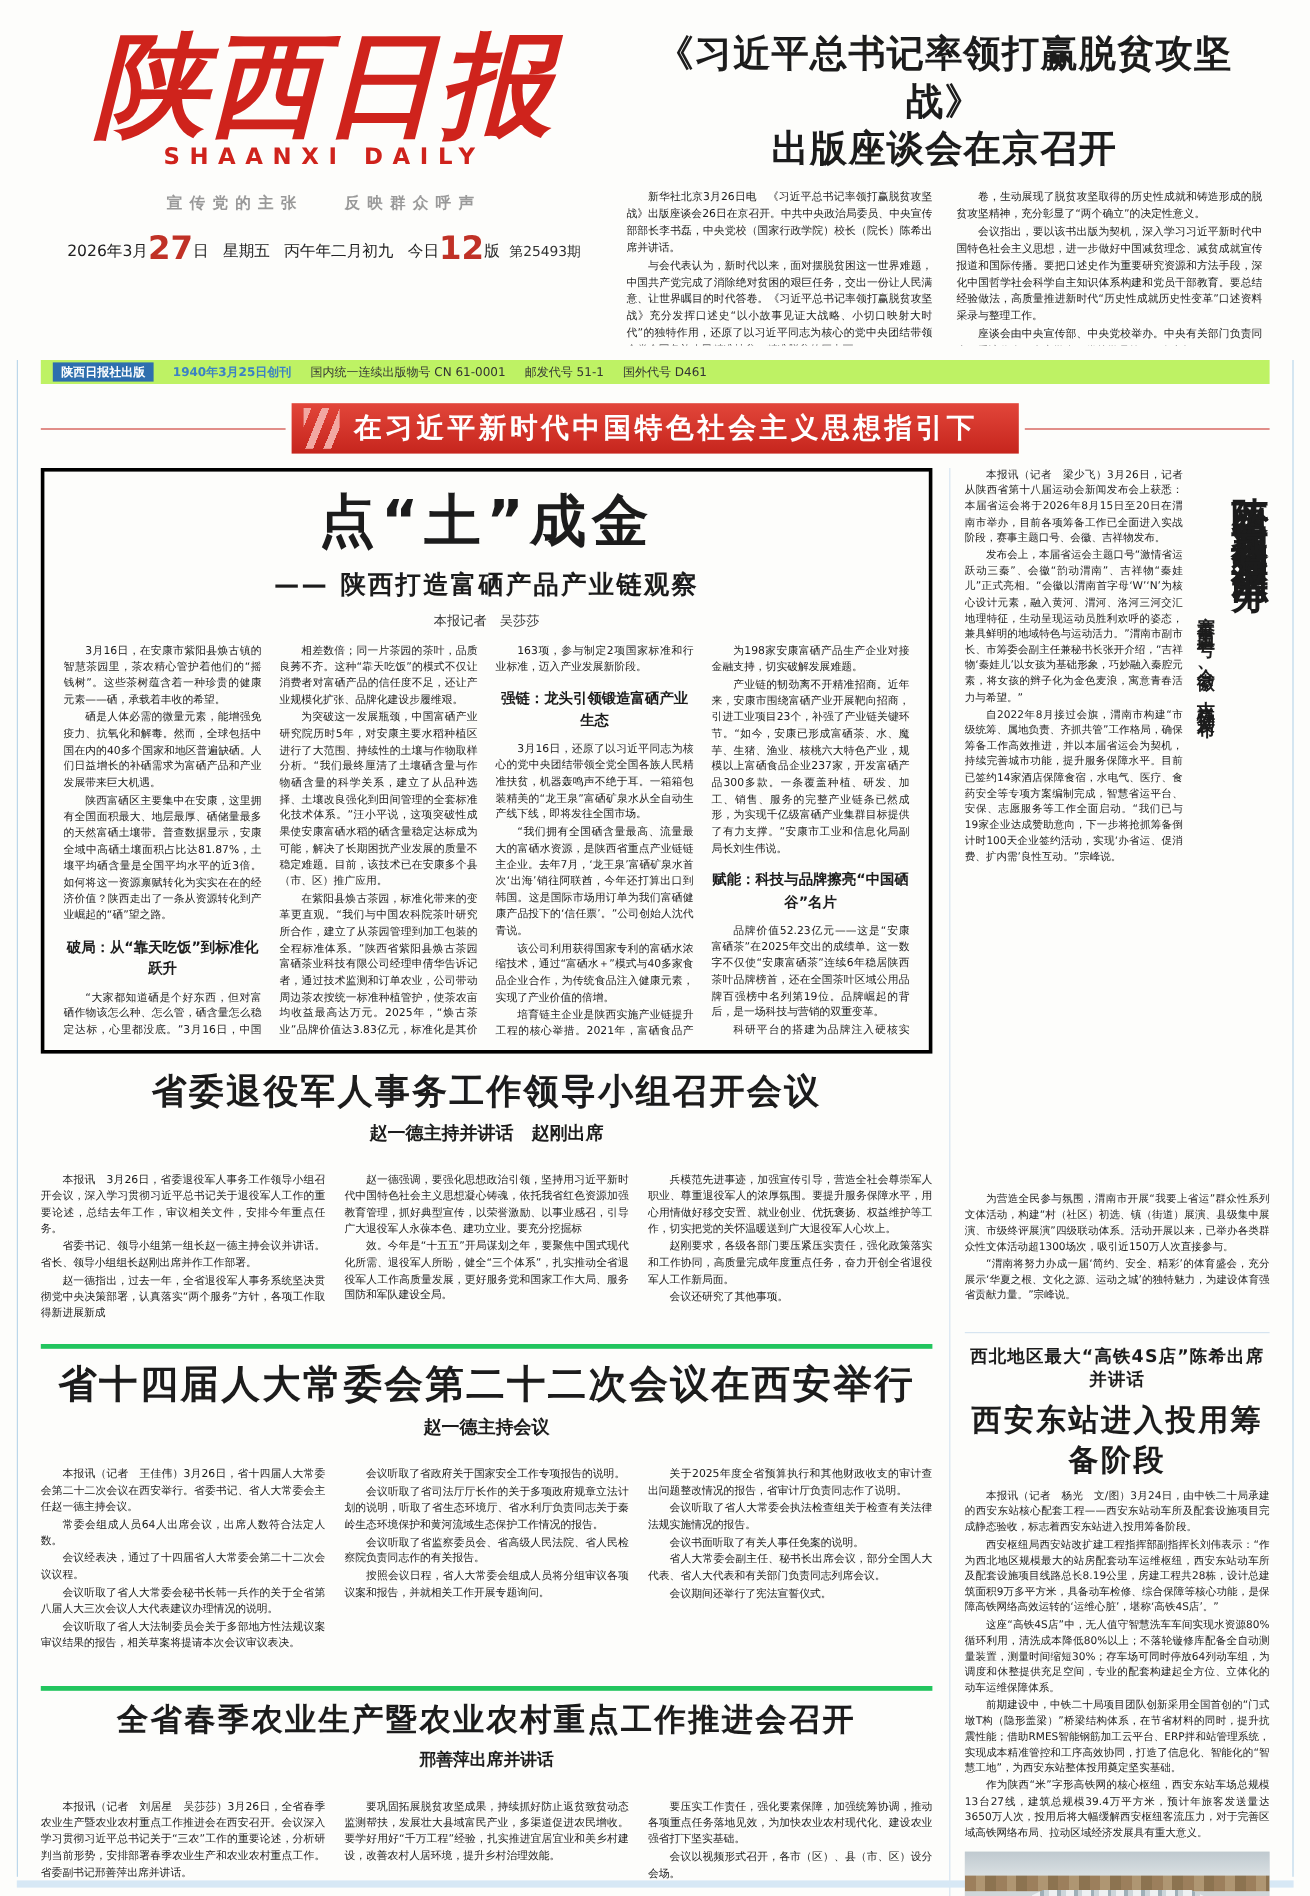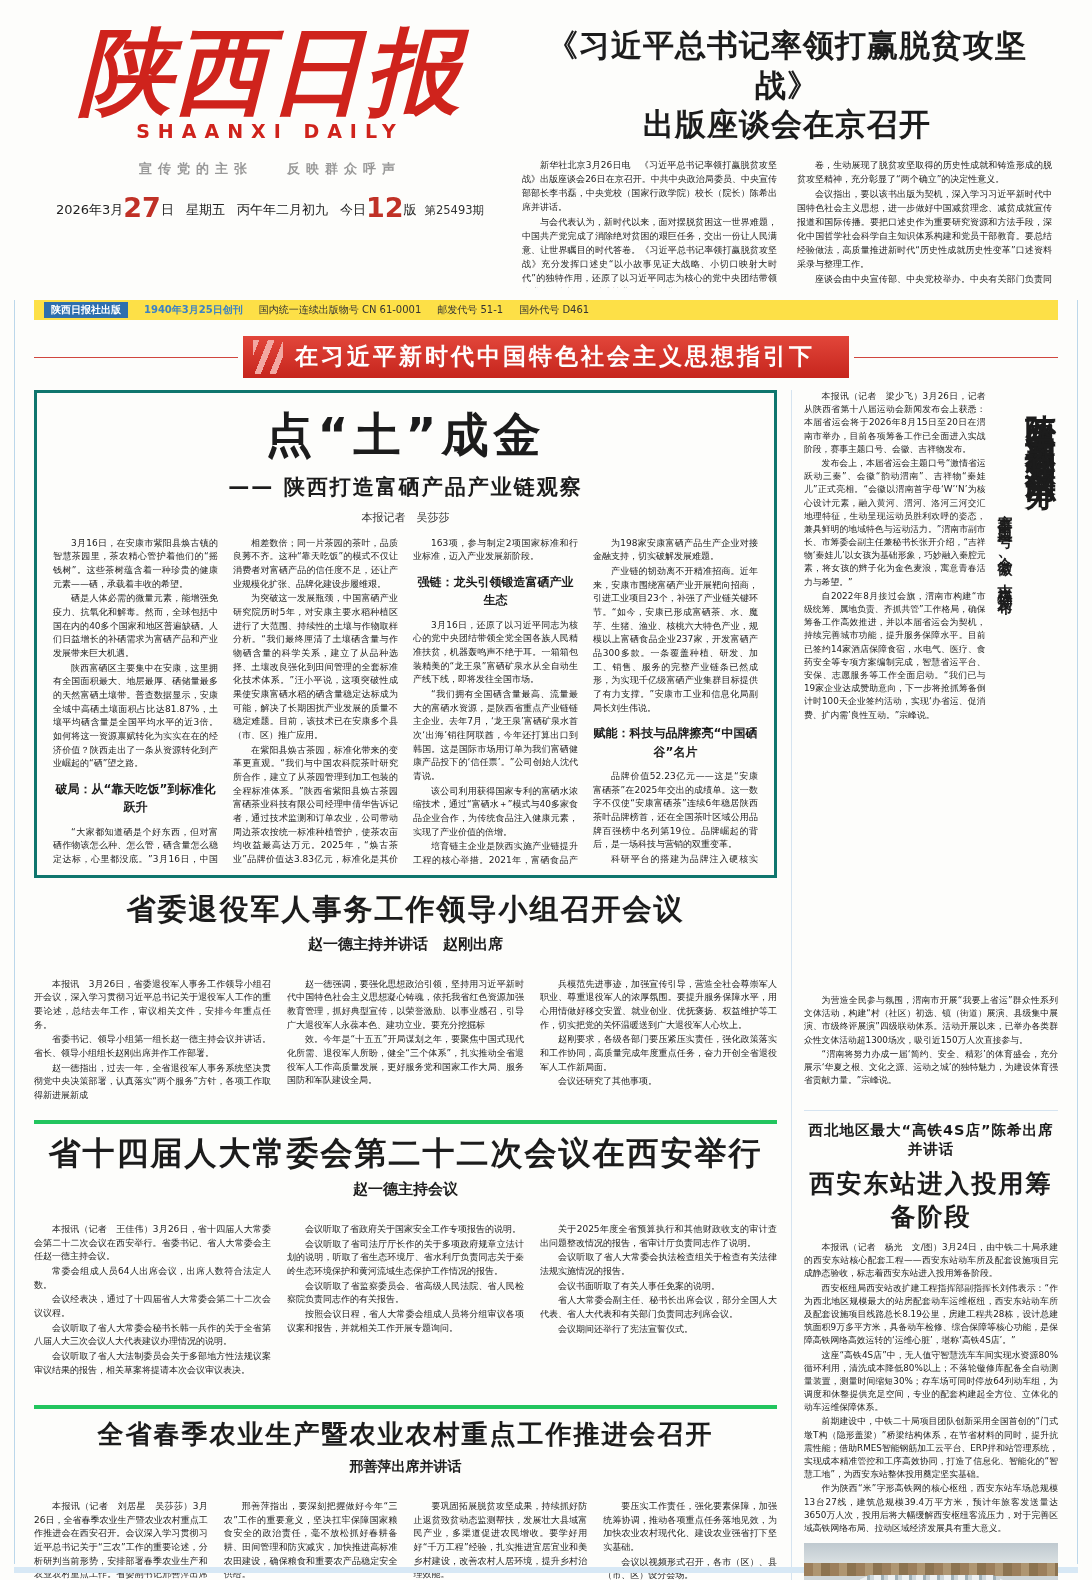--- a/index.html
+++ b/index.html
@@ -20,40 +20,40 @@
   .mh-slogan .gap{display:inline-block;width:34px;}
   .mh-date{margin-top:16px;font-size:13px;color:#222;white-space:nowrap;}
   .mh-date .big{font-size:27px;color:#c03126;font-weight:bold;line-height:1;vertical-align:-3px;}
   .mh-date .sp{display:inline-block;width:12px;}
   .mh-date .issue{font-size:11.5px;margin-left:8px;color:#333;}
   .top-story{flex:1;padding-top:2px;min-width:0;}
   .ts-headline{font-size:31px;font-weight:900;text-align:center;line-height:1.28;letter-spacing:1px;}
   .ts-cols{display:flex;gap:20px;margin-top:13px;height:130px;overflow:hidden;}
   .ts-col{flex:1;font-size:9px;line-height:1.56;text-align:justify;}
 
-  .info-bar{margin:8px 34px 0;background:#fde047;display:flex;align-items:center;gap:16px;
+  .info-bar{margin:8px 34px 0;background:#bef264;display:flex;align-items:center;gap:16px;
             font-size:10px;color:#333;padding:2px 10px;white-space:nowrap;}
   .pub-label{background:#2e6fae;color:#fff;padding:1px 7px;font-weight:bold;}
   .founded{color:#3c82c4;font-weight:bold;}
 
   
   .banner-row{display:flex;align-items:center;margin:16px 34px 12px;}
   .bline{flex:1;height:1px;background:#d0463e;}
   .banner{position:relative;margin:0 5px;background:linear-gradient(180deg,#e2463a,#c6251d);
           color:#fff;font-size:23px;font-weight:900;letter-spacing:3px;padding:5px 34px 6px 52px;}
   .banner::before{content:"";position:absolute;left:10px;top:4px;bottom:4px;width:30px;
           background:repeating-linear-gradient(112deg,#f2a8a2 0 6px,rgba(0,0,0,0) 6px 14px);}
 
   
   .content{display:flex;gap:14px;padding:0 34px;align-items:flex-start;}
   .left-col{flex:1;min-width:0;}
   .right-col{width:254px;flex:none;border-left:1px solid #d6e4f0;padding-left:12px;}
 
   
-  .lead-box{border:3px solid #0f766e;padding:16px 16px 8px;}
+  .lead-box{border:3px solid #000000;padding:16px 16px 8px;}
   .lead-title{text-align:center;font-size:47px;font-weight:900;letter-spacing:5px;line-height:1.1;}
   .lead-sub{text-align:center;font-size:21px;font-weight:600;margin-top:12px;letter-spacing:2px;}
   .lead-byline{text-align:center;font-size:11px;margin-top:9px;color:#333;}
   .lead-cols{display:flex;gap:15px;margin-top:12px;height:330px;overflow:hidden;}
   .lead-col{flex:1;font-size:9px;line-height:1.52;text-align:justify;min-width:0;}
   .para{text-indent:2em;margin:0 0 1px;}
   .subhead{font-weight:900;text-align:center;font-size:12px;margin:9px 0;text-indent:0;}
 
   
   .article{margin-top:14px;}
@@ -235,23 +235,20 @@
       </div>
 
       <div class="article agri rule">
         <div class="art-headline">全省春季农业生产暨农业农村重点工作推进会召开</div>
         <div class="art-sub">邢善萍出席并讲话</div>
         <div class="art-cols">
           <div class="art-col">
               <div class="para">本报讯（记者　刘居星　吴莎莎）3月26日，全省春季农业生产暨农业农村重点工作推进会在西安召开。会议深入学习贯彻习近平总书记关于“三农”工作的重要论述，分析研判当前形势，安排部署春季农业生产和农业农村重点工作。省委副书记邢善萍出席并讲话。</div>
             </div>
           <div class="art-col">
-              <div class="para">邢善萍指出，要深刻把握做好今年“三农”工作的重要意义，坚决扛牢保障国家粮食安全的政治责任，毫不放松抓好春耕备耕、田间管理和防灾减灾，加快推进高标准农田建设，确保粮食和重要农产品稳定安全供给。</div>
-            </div>
-          <div class="art-col">
               <div class="para">要巩固拓展脱贫攻坚成果，持续抓好防止返贫致贫动态监测帮扶，发展壮大县域富民产业，多渠道促进农民增收。要学好用好“千万工程”经验，扎实推进宜居宜业和美乡村建设，改善农村人居环境，提升乡村治理效能。</div>
             </div>
           <div class="art-col">
               <div class="para">要压实工作责任，强化要素保障，加强统筹协调，推动各项重点任务落地见效，为加快农业农村现代化、建设农业强省打下坚实基础。</div>
               <div class="para">会议以视频形式召开，各市（区）、县（市、区）设分会场。</div>
             </div>
         </div>
       </div>
     </div>
 

